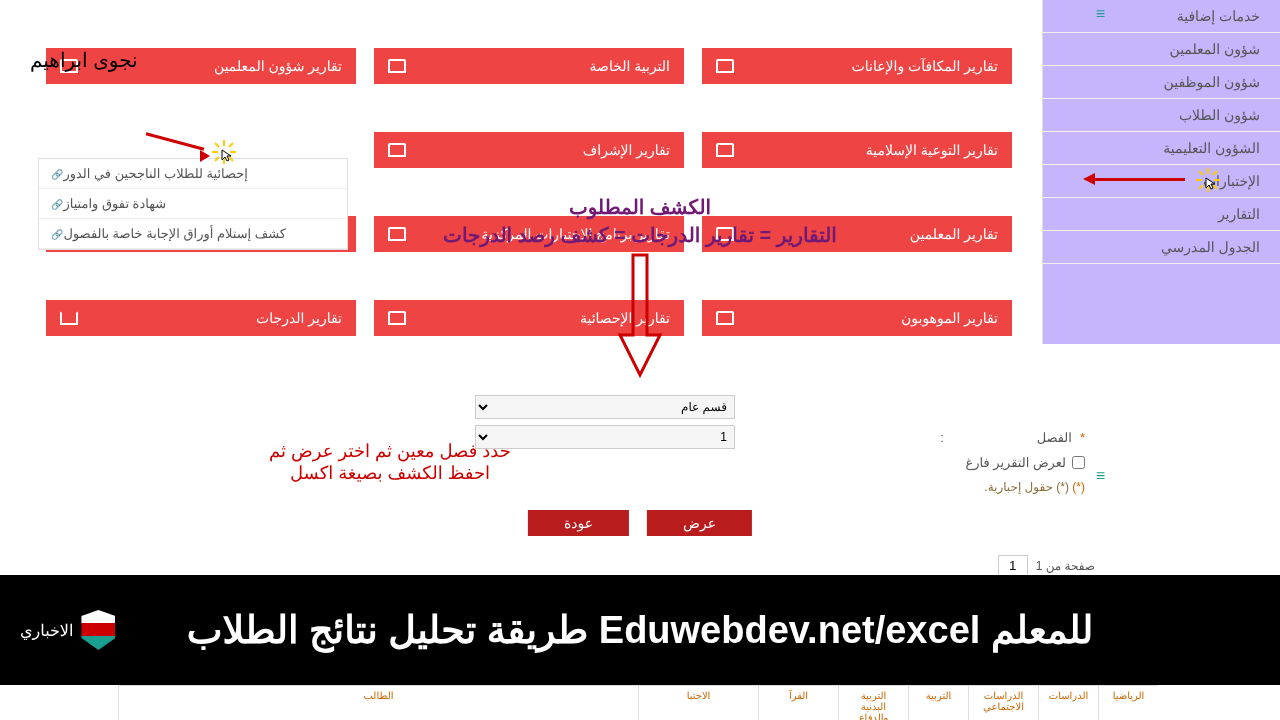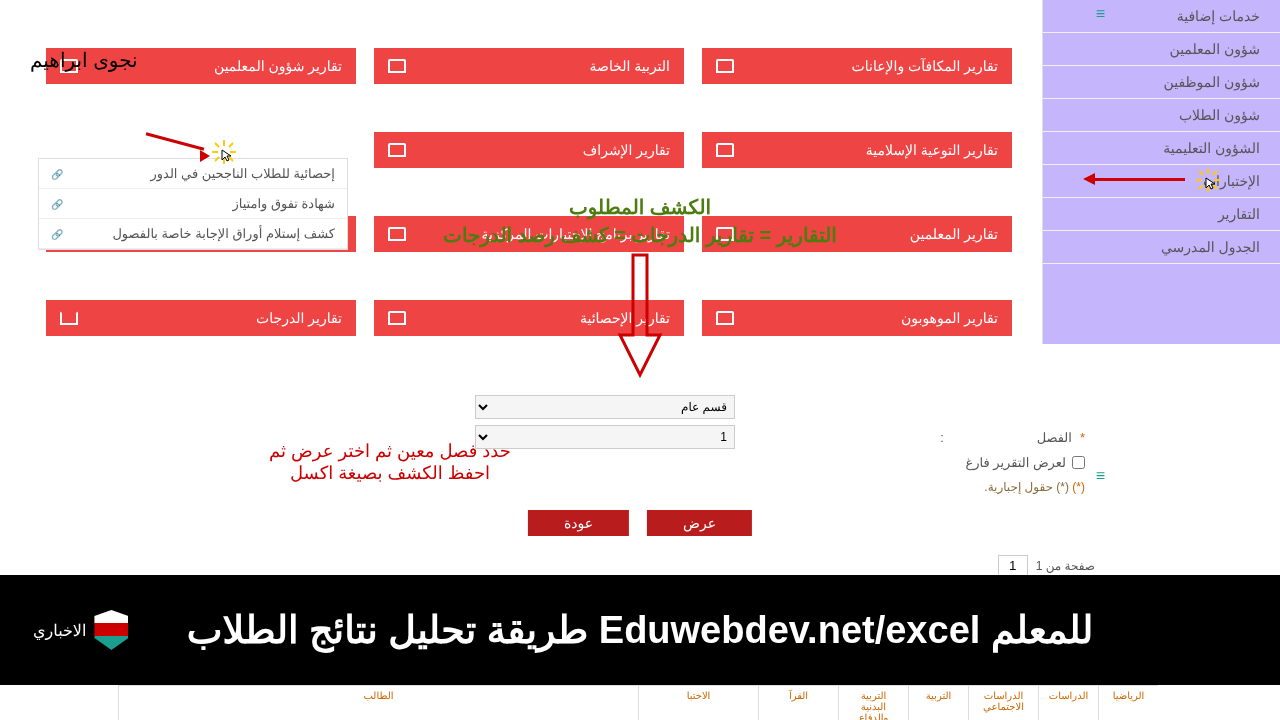--- a/index.html
+++ b/index.html
@@ -10,39 +10,39 @@
 .sidebar-item { padding: 8px 20px; color: #555; font-size: 14px; border-bottom: 1px solid #f0f0f0; cursor: pointer; position: relative; }
 .sidebar-item.highlighted::before { content: ''; position: absolute; right: 5px; top: 50%; transform: translateY(-50%); width: 20px; height: 20px; }
 
 .tiles-area { flex: 1; padding: 8px 30px; display: flex; flex-direction: column; gap: 8px; }
 .tile-row { display: flex; gap: 18px; }
 .tile { flex: 1; background: #ef4444; color: #fff; padding: 10px 14px; display: flex; justify-content: space-between; align-items: center; cursor: pointer; font-size: 14px; max-width: 310px; margin-top: 40px; }
 .tile .folder-icon { width: 18px; height: 14px; border: 2px solid #fff; border-radius: 2px 2px 0 0; position: relative; }
 .tile.open .folder-icon { border-top-color: transparent; }
 
 .dropdown-menu { position: absolute; top: 158px; left: 38px; width: 310px; background: #fff; border: 1px solid #ddd; z-index: 10; }
-.dropdown-item { padding: 7px 12px; font-size: 13px; color: #555; border-bottom: 1px solid #eee; display: flex; justify-content: space-between; align-items: center; cursor: pointer; }
+.dropdown-item { padding: 7px 12px; font-size: 13px; color: #555; border-bottom: 1px solid #eee; display: flex; justify-content: flex-end; align-items: center; cursor: pointer; }
 .link-icon::after { content: '🔗'; font-size: 10px; color: #1a9e8f; }
 
 .author-label { position: absolute; top: 48px; left: 30px; font-size: 20px; color: #000; font-weight: 500; z-index: 20; }
 
 .red-arrow-1 { position: absolute; top: 140px; left: 145px; width: 75px; height: 30px; z-index: 15; }
 .red-arrow-1::after { content: ''; position: absolute; left: 0; top: 0; width: 60px; height: 3px; background: #cc0000; transform: rotate(15deg); }
 .red-arrow-1::before { content: ''; position: absolute; left: 55px; top: 10px; width: 0; height: 0; border-left: 10px solid #cc0000; border-top: 6px solid transparent; border-bottom: 6px solid transparent; }
 
 .red-arrow-2 { position: absolute; top: 170px; right: 95px; width: 110px; height: 30px; z-index: 15; }
 .red-arrow-2::after { content: ''; position: absolute; right: 0; top: 8px; width: 95px; height: 3px; background: #cc0000; }
 .red-arrow-2::before { content: ''; position: absolute; right: 90px; top: 3px; width: 0; height: 0; border-right: 12px solid #cc0000; border-top: 6px solid transparent; border-bottom: 6px solid transparent; }
 
 .cursor-burst { position: absolute; width: 24px; height: 24px; z-index: 16; }
 .cursor-burst.c1 { top: 140px; left: 212px; }
 .cursor-burst.c2 { top: 168px; right: 60px; }
 .cursor-burst svg { width: 100%; height: 100%; }
 
-.annotation-text { position: absolute; top: 195px; left: 50%; transform: translateX(-50%); text-align: center; color: #4d7c0f; font-weight: bold; z-index: 5; width: 600px; }
+.annotation-text { position: absolute; top: 195px; left: 50%; transform: translateX(-50%); text-align: center; color: #701a75; font-weight: bold; z-index: 5; width: 600px; }
 .annotation-text .line1 { font-size: 20px; margin-bottom: 4px; }
 .annotation-text .line2 { font-size: 20px; }
 
 .big-arrow { position: absolute; top: 250px; left: 50%; transform: translateX(-50%); z-index: 5; }
 .big-arrow svg { width: 50px; height: 130px; }
 
 .form-section { position: absolute; top: 395px; right: 185px; width: 910px; background: #fff; }
 .form-row { display: flex; align-items: center; gap: 8px; font-size: 13px; color: #555; margin-bottom: 6px; padding-right: 10px; }
 .form-row .star { color: #cc6600; }
 .form-row select { width: 260px; padding: 3px; font-size: 12px; border: 1px solid #ccc; background: #f5f5f5; margin-right: auto; margin-left: 290px; }
@@ -51,21 +51,21 @@
 .mandatory-note { font-size: 12px; color: #8a6d3b; padding-right: 10px; }
 .mandatory-note .star { color: #cc6600; }
 
 .form-annotation { position: absolute; top: 440px; left: 210px; text-align: center; color: #cc0000; font-weight: normal; font-size: 18px; z-index: 5; width: 360px; }
 
 .buttons-row { position: absolute; top: 510px; left: 50%; transform: translateX(-50%); display: flex; gap: 18px; }
 .btn { background: #b91c1c; color: #fff; padding: 5px 36px; border: none; font-size: 14px; cursor: pointer; }
 
 .banner { position: absolute; bottom: 35px; left: 0; width: 100%; height: 110px; background: #000; display: flex; align-items: center; justify-content: center; z-index: 30; }
 .banner-text { color: #fff; font-size: 38px; font-weight: 600; direction: ltr; }
-.banner-logo { position: absolute; left: 33px; top: 50%; transform: translateY(-50%); display: flex; align-items: center; gap: 8px; }
+.banner-logo { position: absolute; left: 20px; top: 50%; transform: translateY(-50%); display: flex; align-items: center; gap: 8px; }
 .banner-logo-text { color: #fff; font-size: 16px; }
 .banner-shield { width: 34px; height: 40px; background: linear-gradient(to bottom, #fff 33%, #cc0000 33%, #cc0000 66%, #1a9e8f 66%); clip-path: polygon(50% 0%, 100% 15%, 100% 70%, 50% 100%, 0% 70%, 0% 15%); }
 
 .table-preview { position: absolute; bottom: 0; left: 118px; width: 1040px; height: 35px; border-top: 1px solid #ddd; display: flex; background: #fff; z-index: 25; }
 .table-preview .th { flex: 0 0 auto; padding: 4px 8px; font-size: 10px; color: #cc6600; border-left: 1px solid #ddd; text-align: center; }
 
 .pagination { position: absolute; top: 555px; right: 185px; display: flex; align-items: center; gap: 8px; font-size: 12px; color: #555; }
 .pagination input { width: 30px; text-align: center; padding: 2px; border: 1px solid #ccc; }
 
 .hamburger { position: absolute; right: 175px; font-size: 16px; color: #1a9e8f; }

